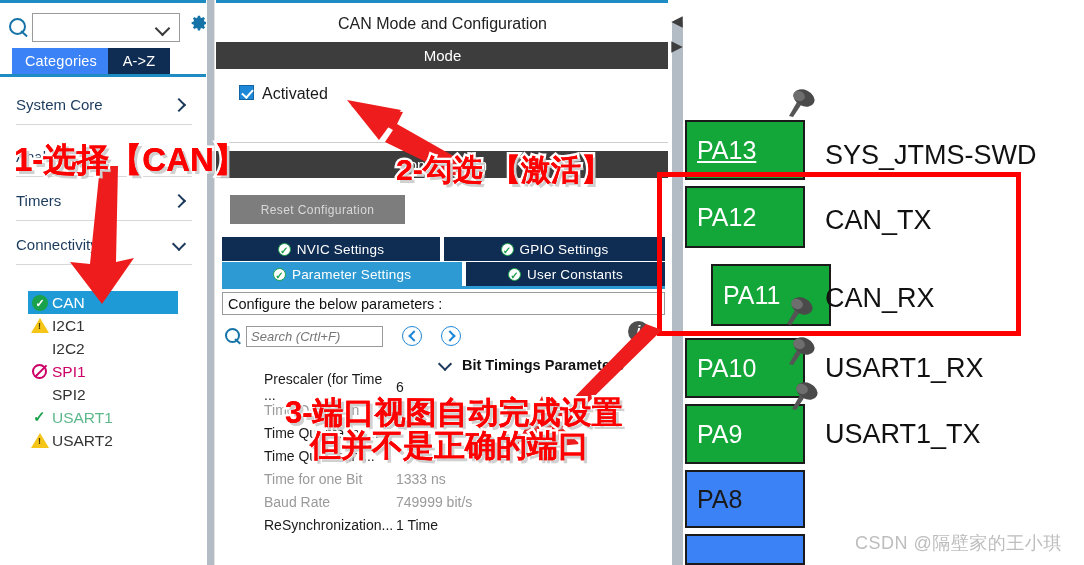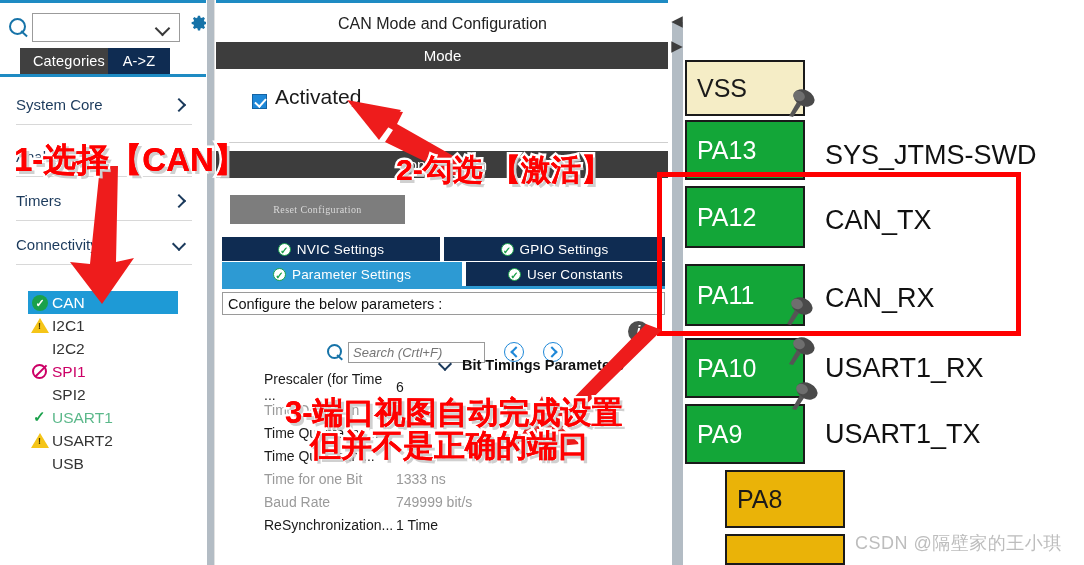--- a/index.html
+++ b/index.html
@@ -96,22 +96,22 @@
     width: 206px; height: 27px;
   }
   .side-tab {
     position: absolute;
     top: 0; height: 26px;
     display: flex; align-items: center; justify-content: center;
     font-size: 14.5px;
     letter-spacing: .2px;
   }
   #tab-categories {
-    left: 20px; width: 98px;
-    background: #404040; color: #ffffff;
+    left: 12px; width: 98px;
+    background: #3b82f6; color: #ffffff;
   }
   #tab-az {
     left: 108px; width: 62px;
     background: #0f2c52; color: #ffffff;
   }
   #tabs-underline {
     position: absolute;
     left: 0; top: 71px;
     width: 206px; height: 3px;
     background: #1e8bc3;
@@ -270,23 +270,23 @@
   }
   #mode-body {
     position: absolute;
     left: 0; top: 66px;
     width: 453px; height: 74px;
     background: #ffffff;
     border-bottom: 1px solid #cfcfcf;
   }
   #activated-row {
     position: absolute;
-    left: 36px; top: 16px;
-    display: flex; align-items: flex-end;
-    font-size: 21px; color: #1a1a1a;
+    left: 23px; top: 16px;
+    display: flex; align-items: flex-start;
+    font-size: 16px; color: #1a1a1a;
   }
   .cbx {
     width: 15px; height: 15px;
     background: #1e88d8;
     border: 1px solid #1463a3;
     margin-right: 8px;
     position: relative;
     flex: 0 0 15px;
   }
   .cbx::after {
@@ -307,22 +307,22 @@
     display: flex; align-items: center; justify-content: center;
     font-size: 15px;
   }
   #reset-config-btn {
     position: absolute;
     left: 14px; top: 192px;
     width: 175px; height: 29px;
     background: #7d7d7d;
     color: #d9d9d9;
     border: none;
-    font-family: Liberation Serif, serif;
-    font-size: 10px;
+    font-family: Liberation Sans, sans-serif;
+    font-size: 12px;
     letter-spacing: .4px;
     display: flex; align-items: center; justify-content: center;
   }
 
   .tabbar { position: absolute; left: 6px; width: 443px; height: 24px; }
   .cfg-tab {
     position: absolute; top: 0; height: 24px;
     display: flex; align-items: center; justify-content: center;
     font-size: 13.5px;
     color: #ffffff;
@@ -360,23 +360,23 @@
     width: 443px; height: 23px;
     border: 1px solid #9a9a9a;
     background: #ffffff;
     display: flex; align-items: center;
     padding-left: 5px;
     font-size: 14.5px;
     color: #111;
   }
   #param-toolbar {
     position: absolute;
-    left: 6px; top: 336px;
+    left: 6px; top: 320px;
     width: 443px; height: 26px;
-    display: flex; align-items: center; justify-content: center;
+    display: flex; align-items: center;
   }
   .tb-glass {
     width: 24px; height: 22px;
     position: relative; flex: 0 0 24px;
   }
   .tb-glass::before {
     content: "";
     position: absolute; left: 3px; top: 3px;
     width: 11px; height: 11px;
     border: 2.2px solid #1673a8;
@@ -494,21 +494,21 @@
     position: absolute;
     left: 0;
     width: 120px;
     border: 2.5px solid #1a1a1a;
     display: flex; align-items: center;
     padding-left: 10px;
     font-size: 25px;
   }
   .pin-vss   { background: #f5edc6; color: #1a1a1a; }
   .pin-green { background: #13a638; color: #ffffff; }
-  .pin-gray  { background: #eab308; color: #1a1a1a; margin-left: 40px; }
+  .pin-gray  { background: #3b82f6; color: #1a1a1a; }
   .pin-label {
     position: absolute;
     left: 140px;
     font-size: 27px;
     color: #111;
     white-space: nowrap;
   }
   .pushpin {
     position: absolute;
     width: 34px; height: 40px;
@@ -642,24 +642,20 @@
             <span class="ico-check">✓</span>
           </span>
         <span class="txt-green">USART1</span>
       </div>
       <div class="periph-item">
         <span class="periph-icon">
             <span class="ico-warn"></span>
           </span>
         <span>USART2</span>
       </div>
-      <div class="periph-item">
-        <span class="periph-icon"></span>
-        <span>USB</span>
-      </div>
     </div>
   </div>
 
   <div id="splitter"></div>
 
   <div id="middle">
 
     <div id="panel-title">CAN Mode and Configuration</div>
 
     <div id="mode-header">Mode</div>
@@ -749,35 +745,32 @@
   </div>
 
   <div id="info-icon">i</div>
 
   <div id="mid-scrollbar"></div>
   <div id="mid-scroll-thumb"></div>
   <div id="collapse-arrows">◀<br>▶</div>
 
   <div id="pinout">
 
-    <div class="pin-box pin-vss" style="top:60px;height:56px;">
-      <span>VSS</span>
-    </div>
-
-    <div class="pin-box pin-green" style="top:120px;height:60px;">
+
+    <div class="pin-box pin-green" style="top:120px;height:60px;text-decoration:underline;">
       <span>PA13</span>
     </div>
     <div class="pin-label" style="top:140px;">SYS_JTMS-SWD</div>
 
     <div class="pin-box pin-green" style="top:186px;height:62px;">
       <span>PA12</span>
     </div>
     <div class="pin-label" style="top:205px;">CAN_TX</div>
 
-    <div class="pin-box pin-green" style="top:264px;height:62px;">
+    <div class="pin-box pin-green" style="top:264px;height:62px;margin-left:26px;">
       <span>PA11</span>
     </div>
     <div class="pin-label" style="top:283px;">CAN_RX</div>
 
     <div class="pin-box pin-green" style="top:338px;height:60px;">
       <span>PA10</span>
     </div>
     <div class="pin-label" style="top:353px;">USART1_RX</div>
 
     <div class="pin-box pin-green" style="top:404px;height:60px;">

